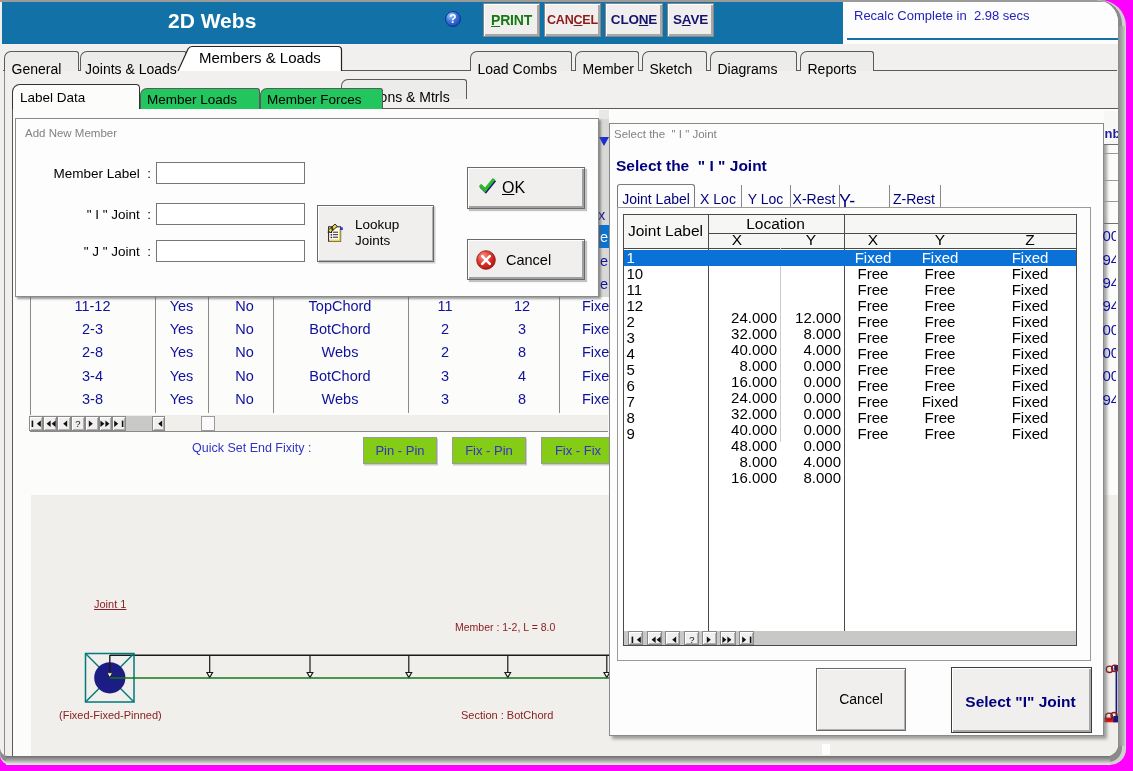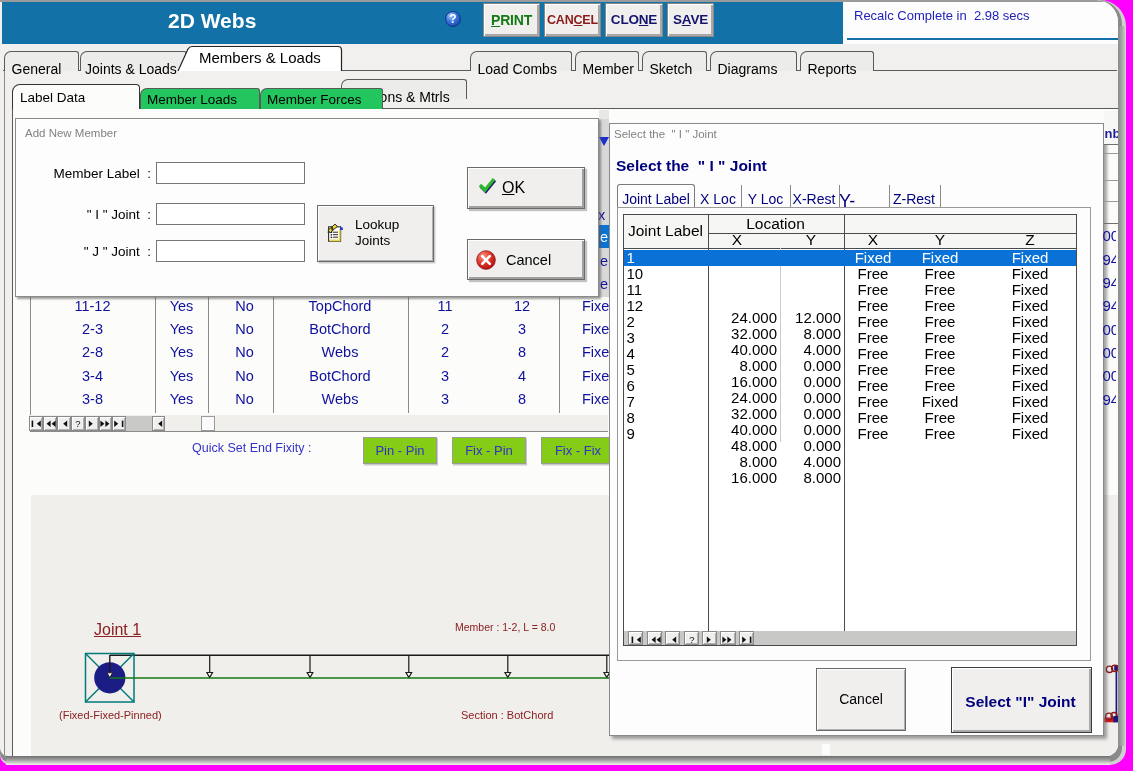--- a/index.html
+++ b/index.html
@@ -183,21 +183,21 @@
         </svg></div>
     </div>
   <div class="a" style="left:201px;top:415.5px;width:14px;height:15px;background:#fafafa;border:1px solid #9a9a9a;"></div>
 
   <div class="a" style="left:192px;top:441px;color:#3232c8;font-size:12.5px;">Quick Set End Fixity :</div>
   <div class="qbtn" style="left:363px;width:74px;">Pin - Pin</div>
   <div class="qbtn" style="left:452px;width:74px;">Fix - Pin</div>
   <div class="qbtn" style="left:541px;width:74px;">Fix - Fix</div>
 
   <div class="a" id="canvas"></div>
-  <div class="skt" style="left:94px;top:621px;font-size:16px;text-decoration:underline;">Joint 1</div>
+  <div class="skt" style="left:94px;top:598px;font-size:11px;text-decoration:underline;">Joint 1</div>
   <div class="skt" style="left:455px;top:621px;font-size:10.5px;">Member : 1-2, L = 8.0</div>
   <div class="skt" style="left:59px;top:709px;font-size:11px;">(Fixed-Fixed-Pinned)</div>
   <div class="skt" style="left:461px;top:709px;font-size:11px;">Section : BotChord</div>
   <svg class="a" style="left:31px;top:495px;" width="1088" height="261" viewBox="0 0 1088 261">
     <line x1="79" y1="160.2" x2="578" y2="160.2" stroke="#1a1a1a" stroke-width="1.4"></line>
 
     <g stroke="#1a1a1a" stroke-width="1.2" fill="#fff">
       <line x1="178.7" y1="160" x2="178.7" y2="177.5"></line>
         <path d="M 175.9,177.5 L 181.5,177.5 L 178.7,182.5 Z"></path>
       <line x1="279" y1="160" x2="279" y2="177.5"></line>

